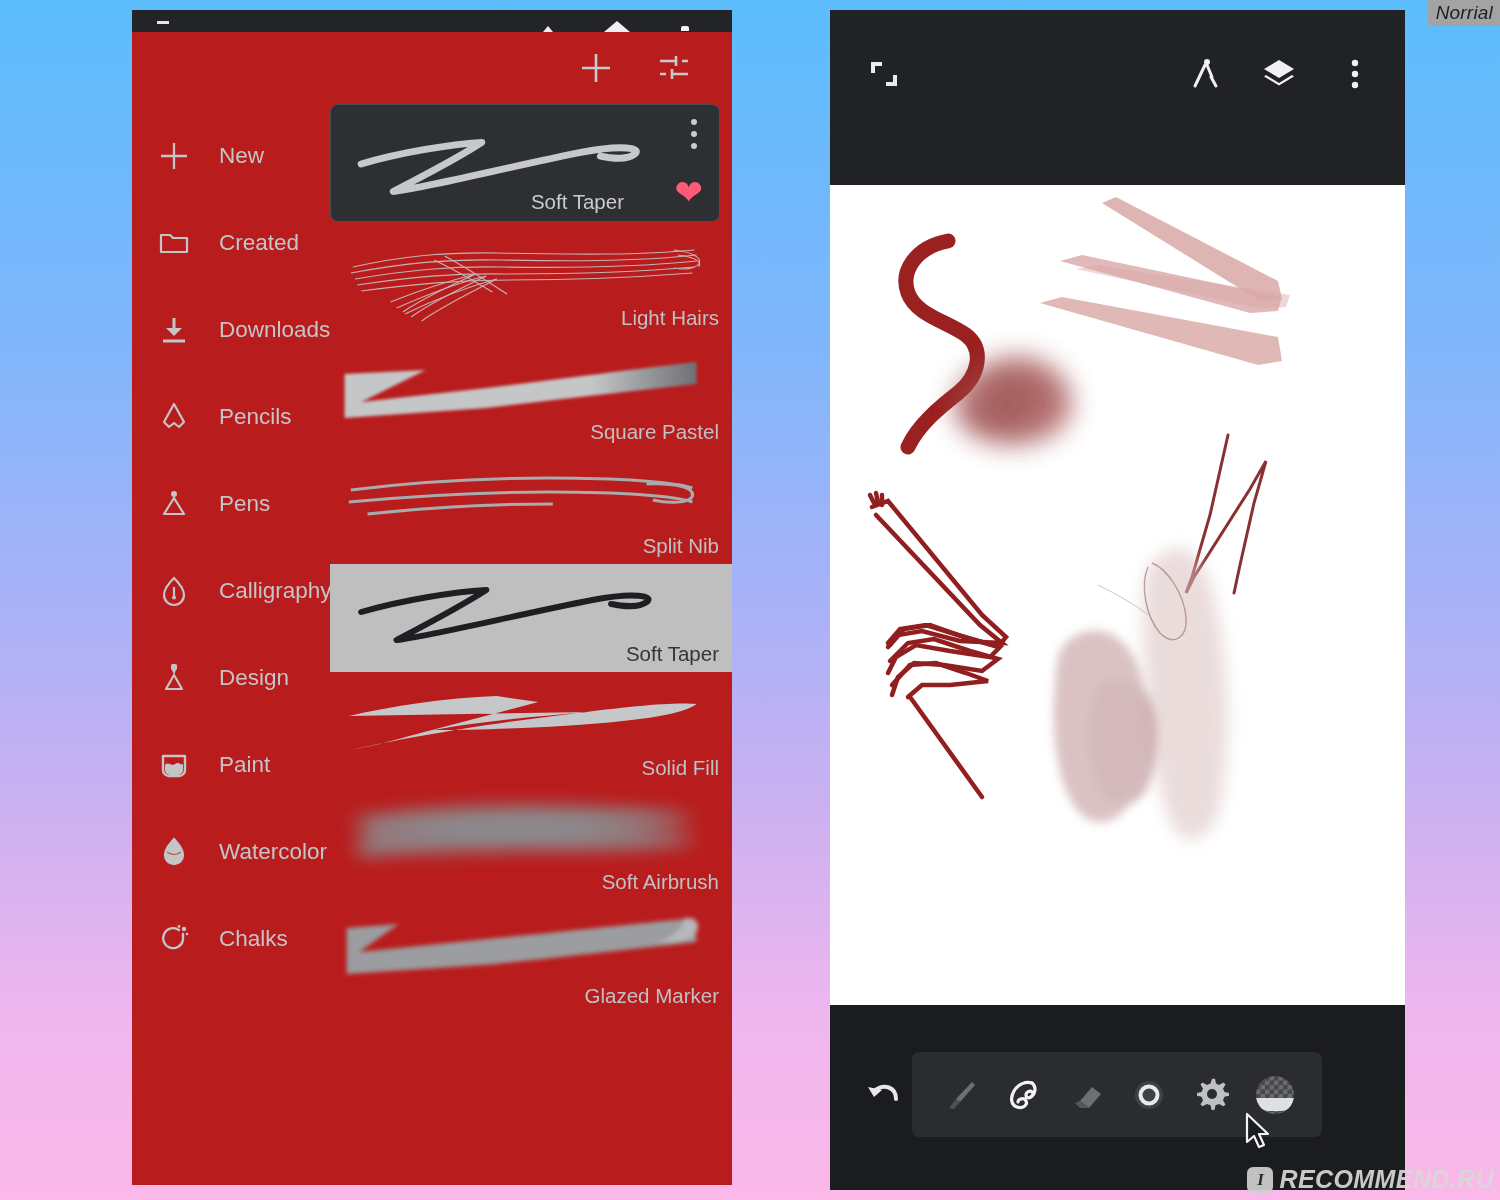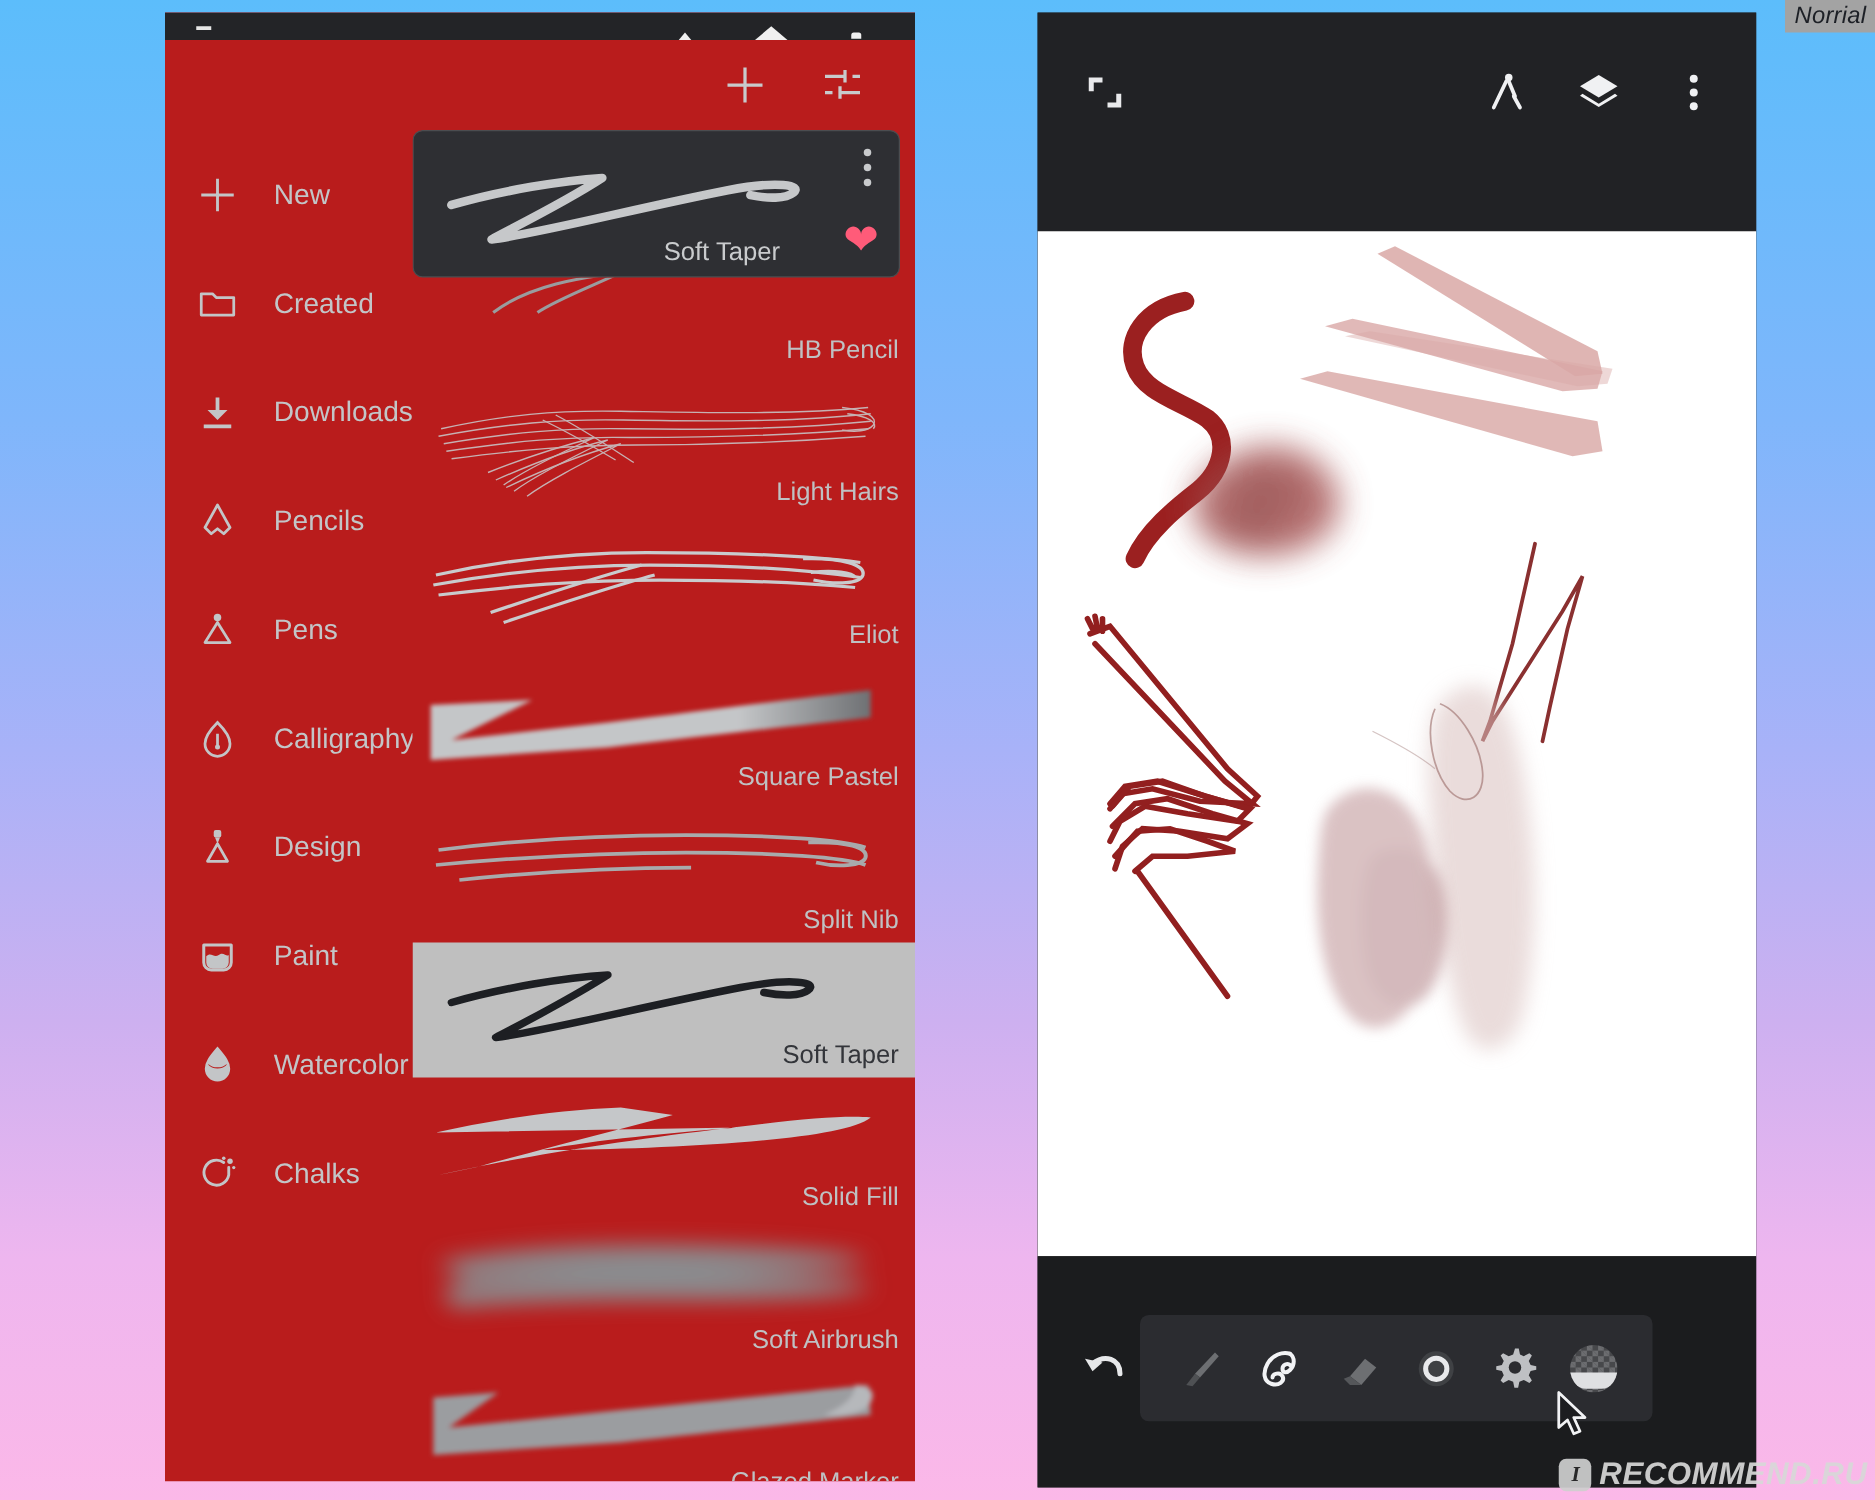--- a/index.html
+++ b/index.html
@@ -385,28 +385,20 @@
         </div>
         <div class="kebab">
             <i></i>
             <i></i>
             <i></i>
           </div>
         <div class="brush-name">Soft Taper</div>
         <div class="heart-fav">❤</div>
       </div>
 
-      <div class="brush-row" style="height:76px;">
-        <div class="stroke-wrap">
-          <svg viewBox="0 0 386 76" preserveAspectRatio="none">
-            <path d="M62 28 C90 6 130 0 160 -4 C140 6 110 18 96 28" fill="none" stroke="#9a9c9e" stroke-width="2.4"></path>
-          </svg>
-        </div>
-        <div class="brush-name">HB Pencil</div>
-      </div>
 
       <div class="brush-row">
         <div class="stroke-wrap">
           <svg viewBox="0 0 386 114" preserveAspectRatio="none">
             <g fill="none" stroke="#c9cbcd" stroke-width="1.1" opacity=".85">
               <path d="M22 45 C70 34 110 30 160 31 C220 32 290 34 350 28"></path>
               <path d="M20 51 C72 41 112 37 162 38 C222 39 292 40 352 33"></path>
               <path d="M24 57 C76 48 116 44 166 45 C224 46 294 45 352 39"></path>
               <path d="M26 63 C78 55 118 51 168 52 C226 52 296 50 350 45"></path>
               <path d="M30 69 C82 62 122 58 172 58 C230 58 298 55 348 51"></path>
@@ -416,36 +408,20 @@
               <path d="M100 38 C120 48 140 60 156 70"></path>
               <path d="M110 34 C132 46 152 60 170 72"></path>
               <path d="M330 28 C348 30 358 36 354 42 C350 47 340 48 330 46"></path>
               <path d="M334 33 C350 35 358 40 354 45"></path>
             </g>
           </svg>
         </div>
         <div class="brush-name">Light Hairs</div>
       </div>
 
-      <div class="brush-row">
-        <div class="stroke-wrap">
-          <svg viewBox="0 0 386 114" preserveAspectRatio="none">
-            <g fill="none" stroke="#c9cbcd" stroke-width="2.6">
-              <path d="M18 48 C70 36 120 30 180 30 C250 30 300 32 344 38"></path>
-              <path d="M16 56 C68 46 120 40 182 40 C250 40 304 44 344 50"></path>
-              <path d="M20 64 C76 57 128 52 190 52 C250 52 300 54 340 58"></path>
-              <path d="M60 78 C100 64 140 50 176 40"></path>
-              <path d="M70 86 C110 72 150 58 186 48"></path>
-              <path d="M300 35 C330 34 348 40 346 48 C344 55 326 56 308 52"></path>
-              <path d="M306 46 C324 44 338 46 340 50"></path>
-            </g>
-          </svg>
-        </div>
-        <div class="brush-name">Eliot</div>
-      </div>
 
       <div class="brush-row">
         <div class="stroke-wrap">
           <svg viewBox="0 0 386 114" preserveAspectRatio="none">
             <defs>
               <linearGradient id="sqp" x1="0" y1="0" x2="1" y2="0">
                 <stop offset="0%" stop-color="#c4c6c8"></stop>
                 <stop offset="70%" stop-color="#c4c6c8"></stop>
                 <stop offset="100%" stop-color="#6e7073"></stop>
               </linearGradient>

